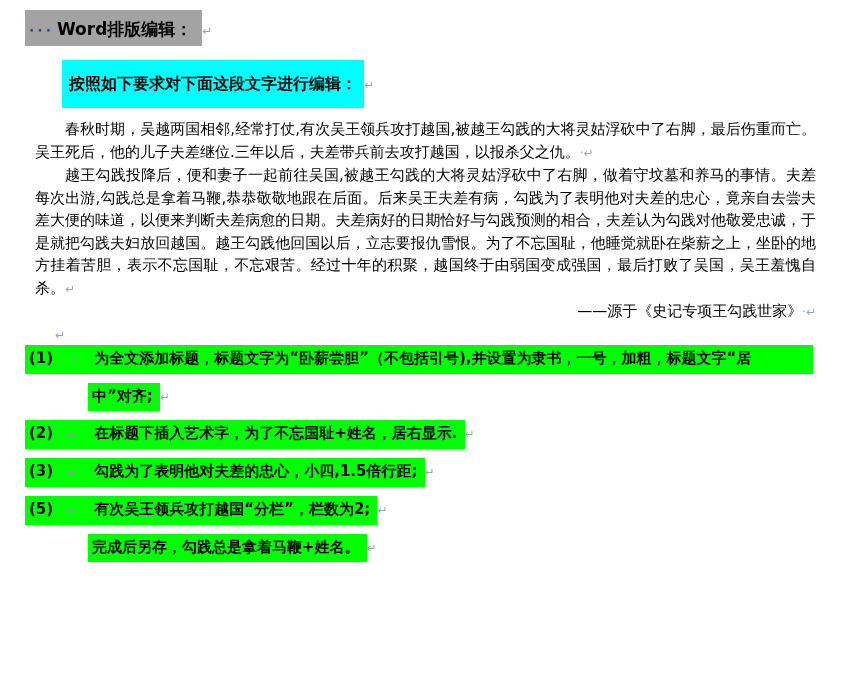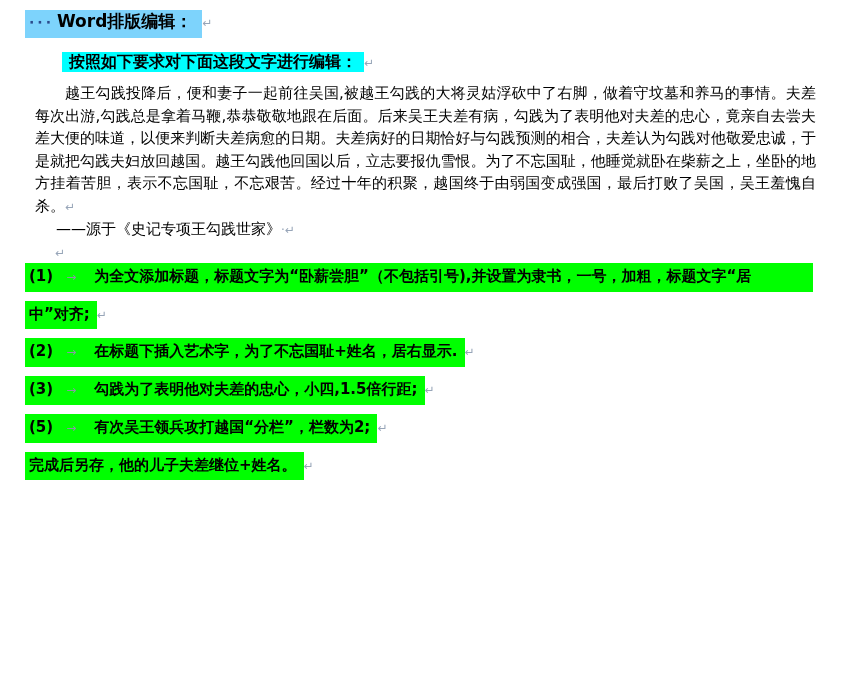--- a/index.html
+++ b/index.html
@@ -6,66 +6,67 @@
   body {
     width:846px; height:693px; background:#ffffff; overflow:hidden;
     font-family:"DejaVu Sans","Liberation Sans",sans-serif;
     color:#000;
   }
   .page { position:relative; width:846px; height:693px; background:#fff; }
 
   
   .title-row { margin:10px 0 0 25px; }
   .hl-yellow {
-    background:#7dd3fc; display:inline-block;
-    font-weight:bold; font-size:17px; line-height:21px; padding:1px 10px 5px 4px;
+    background:#a3a3a3; display:inline-block;
+    font-weight:bold; font-size:17px; line-height:21px; padding:9px 10px 5px 4px;
   }
   .dots { color:#2b4a8b; font-weight:bold; letter-spacing:3px; margin-right:3px; font-size:14px; }
 
   
   .subtitle-row { margin:14px 0 0 62px; }
   .hl-cyan {
     background:#00ffff; display:inline-block;
-    font-weight:bold; font-size:16px; line-height:20px; padding:0 7px;
+    font-weight:bold; font-size:16px; line-height:20px; padding:14px 7px;
   }
 
   
   .body-text { margin:10px 30px 0 35px; font-size:15px; line-height:22.5px; text-align:justify; }
   .body-text p { margin:0; }
   .indent { text-indent:2em; }
-  .source { text-indent:1.4em; text-align:left; }
+  .source { text-indent:1.4em; text-align:right; }
   .blank-row { height:16px; margin-left:55px; }
 
   
   .mark { color:#97a5b8; font-size:12px; font-weight:normal; }
   .anchor-mark { font-size:11px; vertical-align:super; line-height:0; }
 
   
   .tasks { margin:5px 0 0 25px; font-size:15px; font-weight:bold; }
   .task-line { margin-bottom:9px; line-height:19px; }
   .hl-green { background:#00ff00; display:inline-block; padding:4px 7px 5px 4px; }
   .full { width:788px; box-sizing:border-box; }
   .task-num { margin-right:13px; }
   .tab-arrow { color:#8a97a5; font-size:12px; margin-right:18px; font-weight:normal; }
-  .cont { }
+  .cont { margin-left:63px; }
 </style>
 </head>
 <body>
 
 <div class="page">
 
   <div class="title-row">
     <span class="hl-yellow"><span class="dots">∙∙∙</span><span>Word排版编辑：</span></span><span class="mark">↵</span>
   </div>
 
   <div class="subtitle-row">
     <span class="hl-cyan"><span>按照如下要求对下面这段文字进行编辑：</span></span><span class="mark">↵</span>
   </div>
 
   <div class="body-text">
+    <p class="indent"><span>春秋时期，吴越两国相邻,经常打仗,有次吴王领兵攻打越国,被越王勾践的大将灵姑浮砍中了右脚，最后伤重而亡。吴王死后，他的儿子夫差继位.三年以后，夫差带兵前去攻打越国，以报杀父之仇。</span><span class="mark">·↵</span></p>
     <p class="indent"><span>越王勾践投降后，便和妻子一起前往吴国,被越王勾践的大将灵姑浮砍中了右脚，做着守坟墓和养马的事情。夫差每次出游,勾践总是拿着马鞭,恭恭敬敬地跟在后面。后来吴王夫差有病，勾践为了表明他对夫差的忠心，竟亲自去尝夫差大便的味道，以便来判断夫差病愈的日期。夫差病好的日期恰好与勾践预测的相合，夫差认为勾践对他敬爱忠诚，于是就把勾践夫妇放回越国。越王勾践他回国以后，立志要报仇雪恨。为了不忘国耻，他睡觉就卧在柴薪之上，坐卧的地方挂着苦胆，表示不忘国耻，不忘艰苦。经过十年的积聚，越国终于由弱国变成强国，最后打败了吴国，吴王羞愧自杀。</span><span class="mark">↵</span></p>
     <p class="source"><span>——源于《史记专项王勾践世家》</span><span class="mark">·↵</span></p>
   </div>
 
   <div class="blank-row"><span class="mark">↵</span></div>
 
   <div class="tasks">
 
     <div>
       <div class="task-line">
@@ -83,17 +84,17 @@
     <div class="task-line">
       <span class="hl-green"><span class="task-num">(3)</span><span class="tab-arrow">→</span><span>勾践为了表明他对夫差的忠心，小四,1.5倍行距;</span></span><span class="mark">↵</span>
     </div>
 
 
     <div class="task-line">
       <span class="hl-green"><span class="task-num">(5)</span><span class="tab-arrow">→</span><span>有次吴王领兵攻打越国“分栏”，栏数为2;</span></span><span class="mark">↵</span>
     </div>
 
     <div class="task-line cont">
-      <span class="hl-green"><span>完成后另存，他的儿子夫差继位+姓名。</span></span><span class="mark">↵</span>
+      <span class="hl-green"><span>完成后另存，勾践总是拿着马鞭+姓名。</span></span><span class="mark">↵</span>
     </div>
 
   </div>
 </div>
 
 </body></html>

